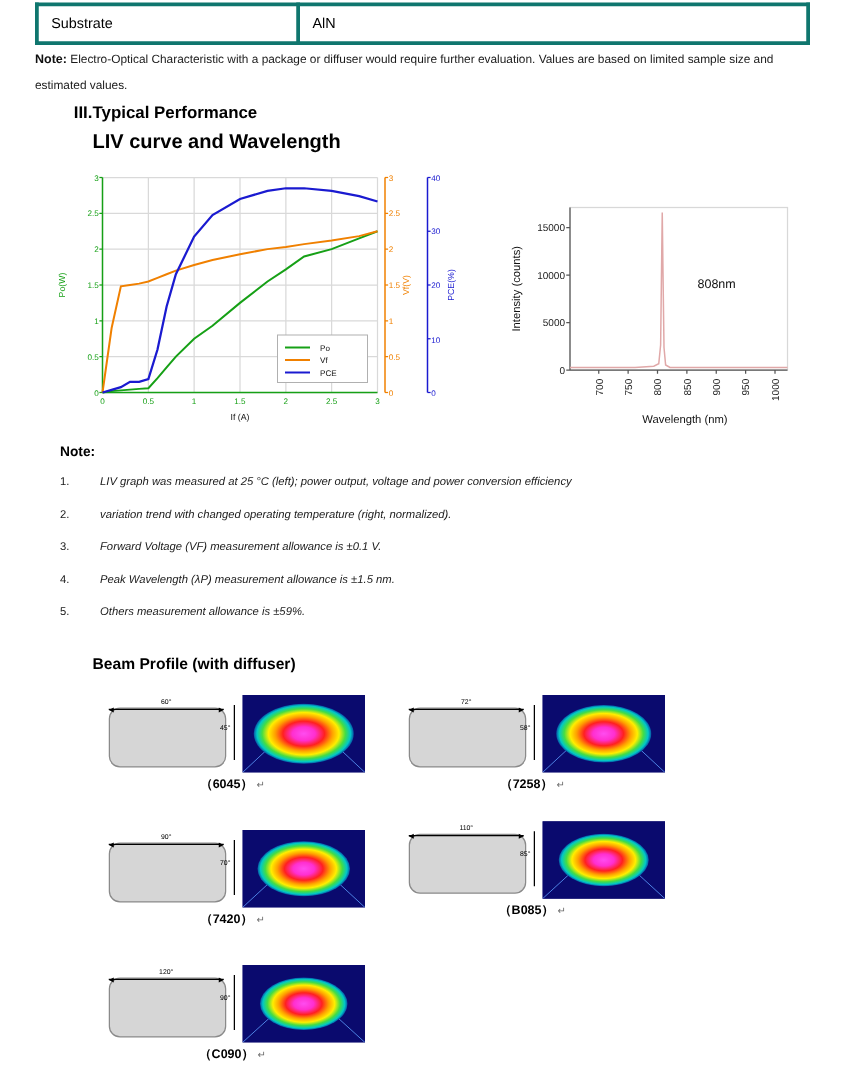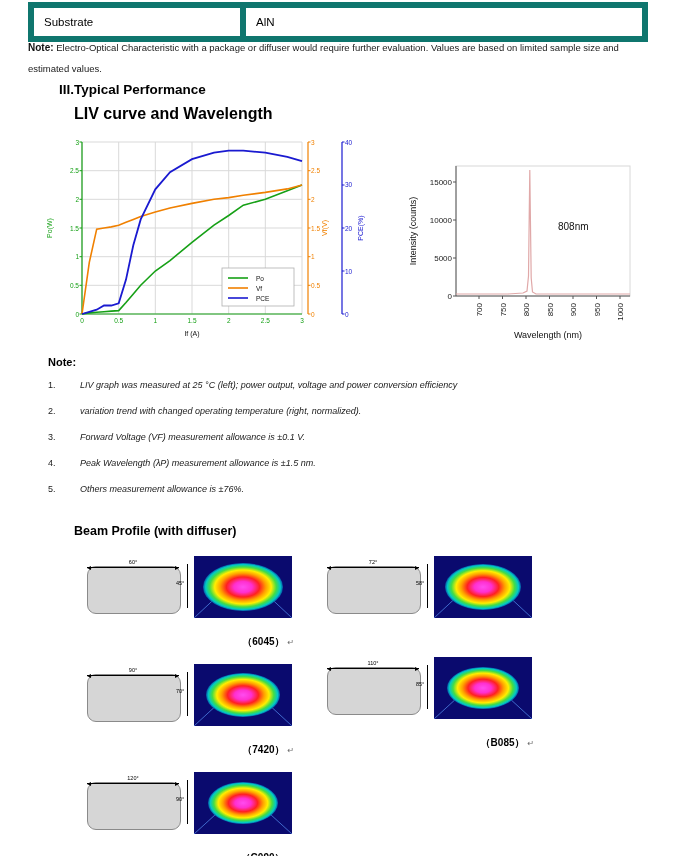--- a/index.html
+++ b/index.html
@@ -24,21 +24,21 @@
   
   .spec-table {
     position: absolute;
     left: 28px;
     top: 2px;
     width: 620px;
     border-collapse: collapse;
     font-size: 11.5px;
   }
   .spec-table td {
-    border: 6px solid #0f766e;
+    border: 3px solid #0f766e;
     height: 28px;
     padding: 0 10px;
     vertical-align: middle;
   }
   .spec-table td.label { width: 186px; text-align: left; }
   .spec-table td.value { text-align: left; }
 
   
   .note-para {
     position: absolute;
@@ -215,22 +215,22 @@
   .beam-heat {
     position: absolute;
     left: 116px;
     top: 4px;
     width: 98px;
     height: 62px;
     background: #0a0a6e;
     overflow: hidden;
   }
   .beam-caption {
-    margin-top: 15px;
-    text-align: right;
+    margin-top: 0;
+    text-align: center;
     font-size: 10px;
     font-weight: bold;
     width: 216px;
     margin-left: 8px;
   }
   .beam-caption .pilcrow {
     font-weight: normal;
     color: #6a6a6a;
     font-size: 8px;
   }
@@ -437,21 +437,21 @@
     <div class="row">
       <span class="idx">3.</span>
       <span class="txt">Forward Voltage (VF) measurement allowance is ±0.1 V.</span>
     </div>
     <div class="row">
       <span class="idx">4.</span>
       <span class="txt">Peak Wavelength (λP) measurement allowance is ±1.5 nm.</span>
     </div>
     <div class="row">
       <span class="idx">5.</span>
-      <span class="txt">Others measurement allowance is ±76%.</span>
+      <span class="txt">Others measurement allowance is ±59%.</span>
     </div>
   </div>
 
   <div class="beam-head">Beam Profile (with diffuser)</div>
 
   <div class="beam-grid">
 
     <div class="beam-cell" style="left:0px; top:0px;">
       <div class="beam-pair">
         <div class="beam-white">
@@ -507,20 +507,24 @@
         </div>
         <div class="beam-heat">
           <svg width="98" height="62" viewBox="0 0 98 62">
             <rect x="0" y="0" width="98" height="62" fill="#0a0a6e"></rect>
             <line x1="0" y1="62" x2="28" y2="36" stroke="#5fa0ff" stroke-width="0.8" opacity="0.8"></line>
             <line x1="98" y1="62" x2="70" y2="36" stroke="#5fa0ff" stroke-width="0.8" opacity="0.8"></line>
             <ellipse cx="49" cy="31" rx="38" ry="23" fill="url(#g1)"></ellipse>
           </svg>
         </div>
       </div>
+      <div class="beam-caption">
+        <span>（7258）</span>
+        <span class="pilcrow">↵</span>
+      </div>
     </div>
 
     <div class="beam-cell" style="left:0px; top:108px;">
       <div class="beam-pair">
         <div class="beam-white">
           <div class="rounded"></div>
           <div class="dim-top">
             <span>90°</span>
             <span class="line"></span>
           </div>

